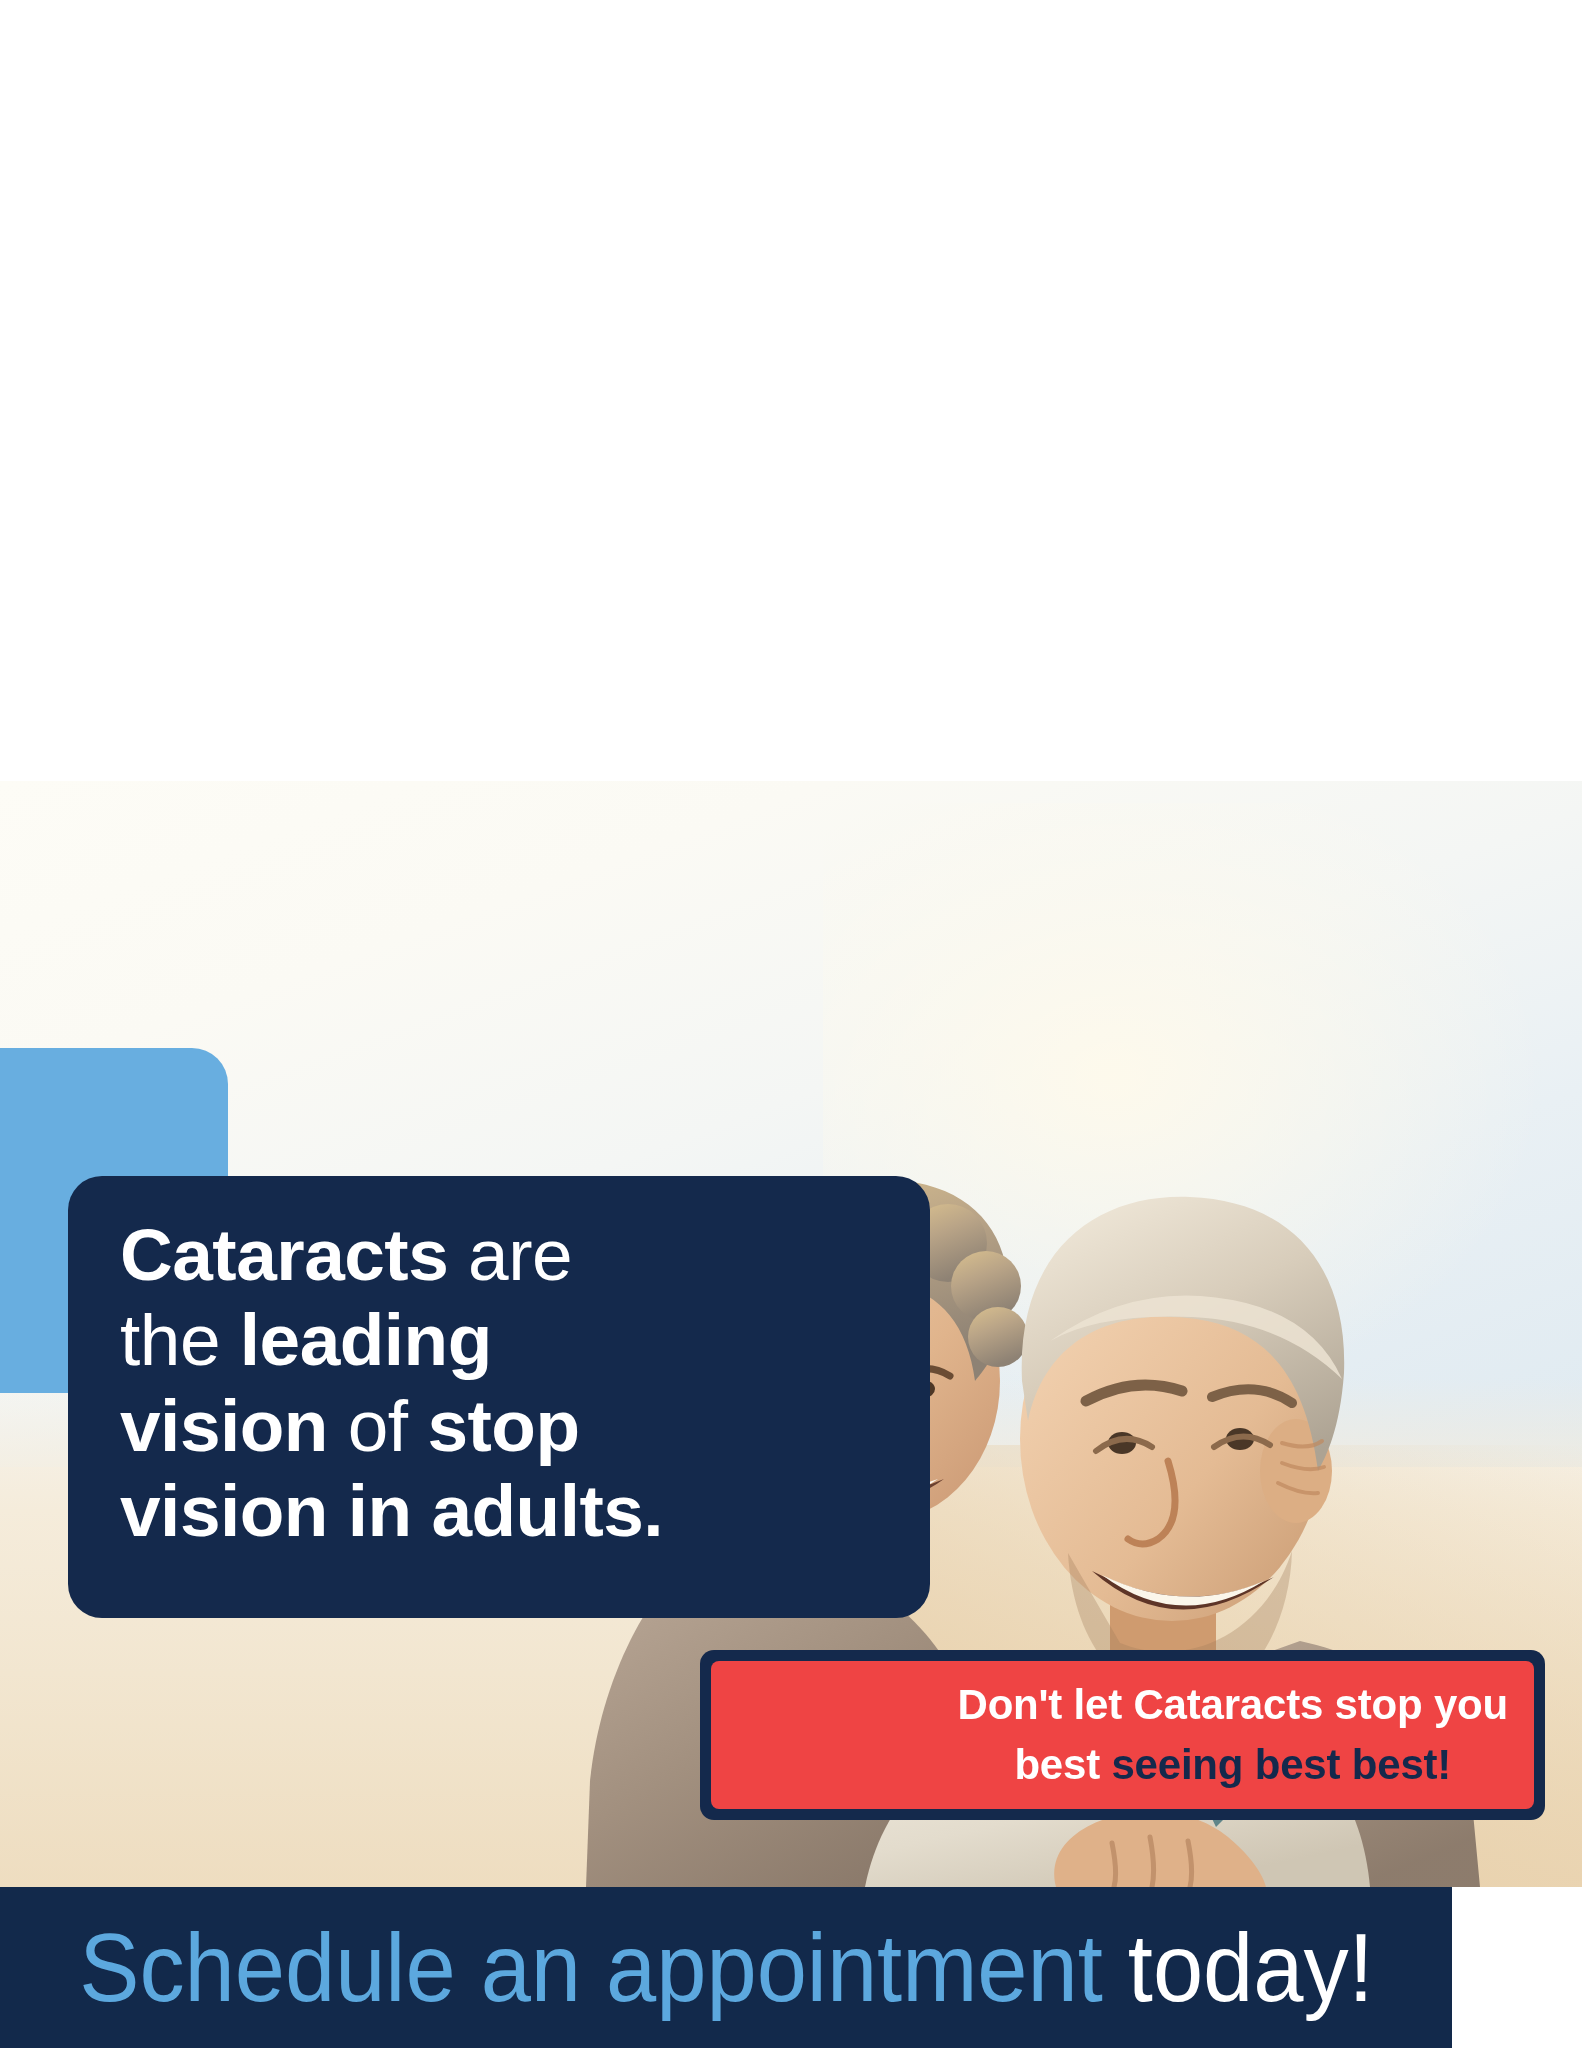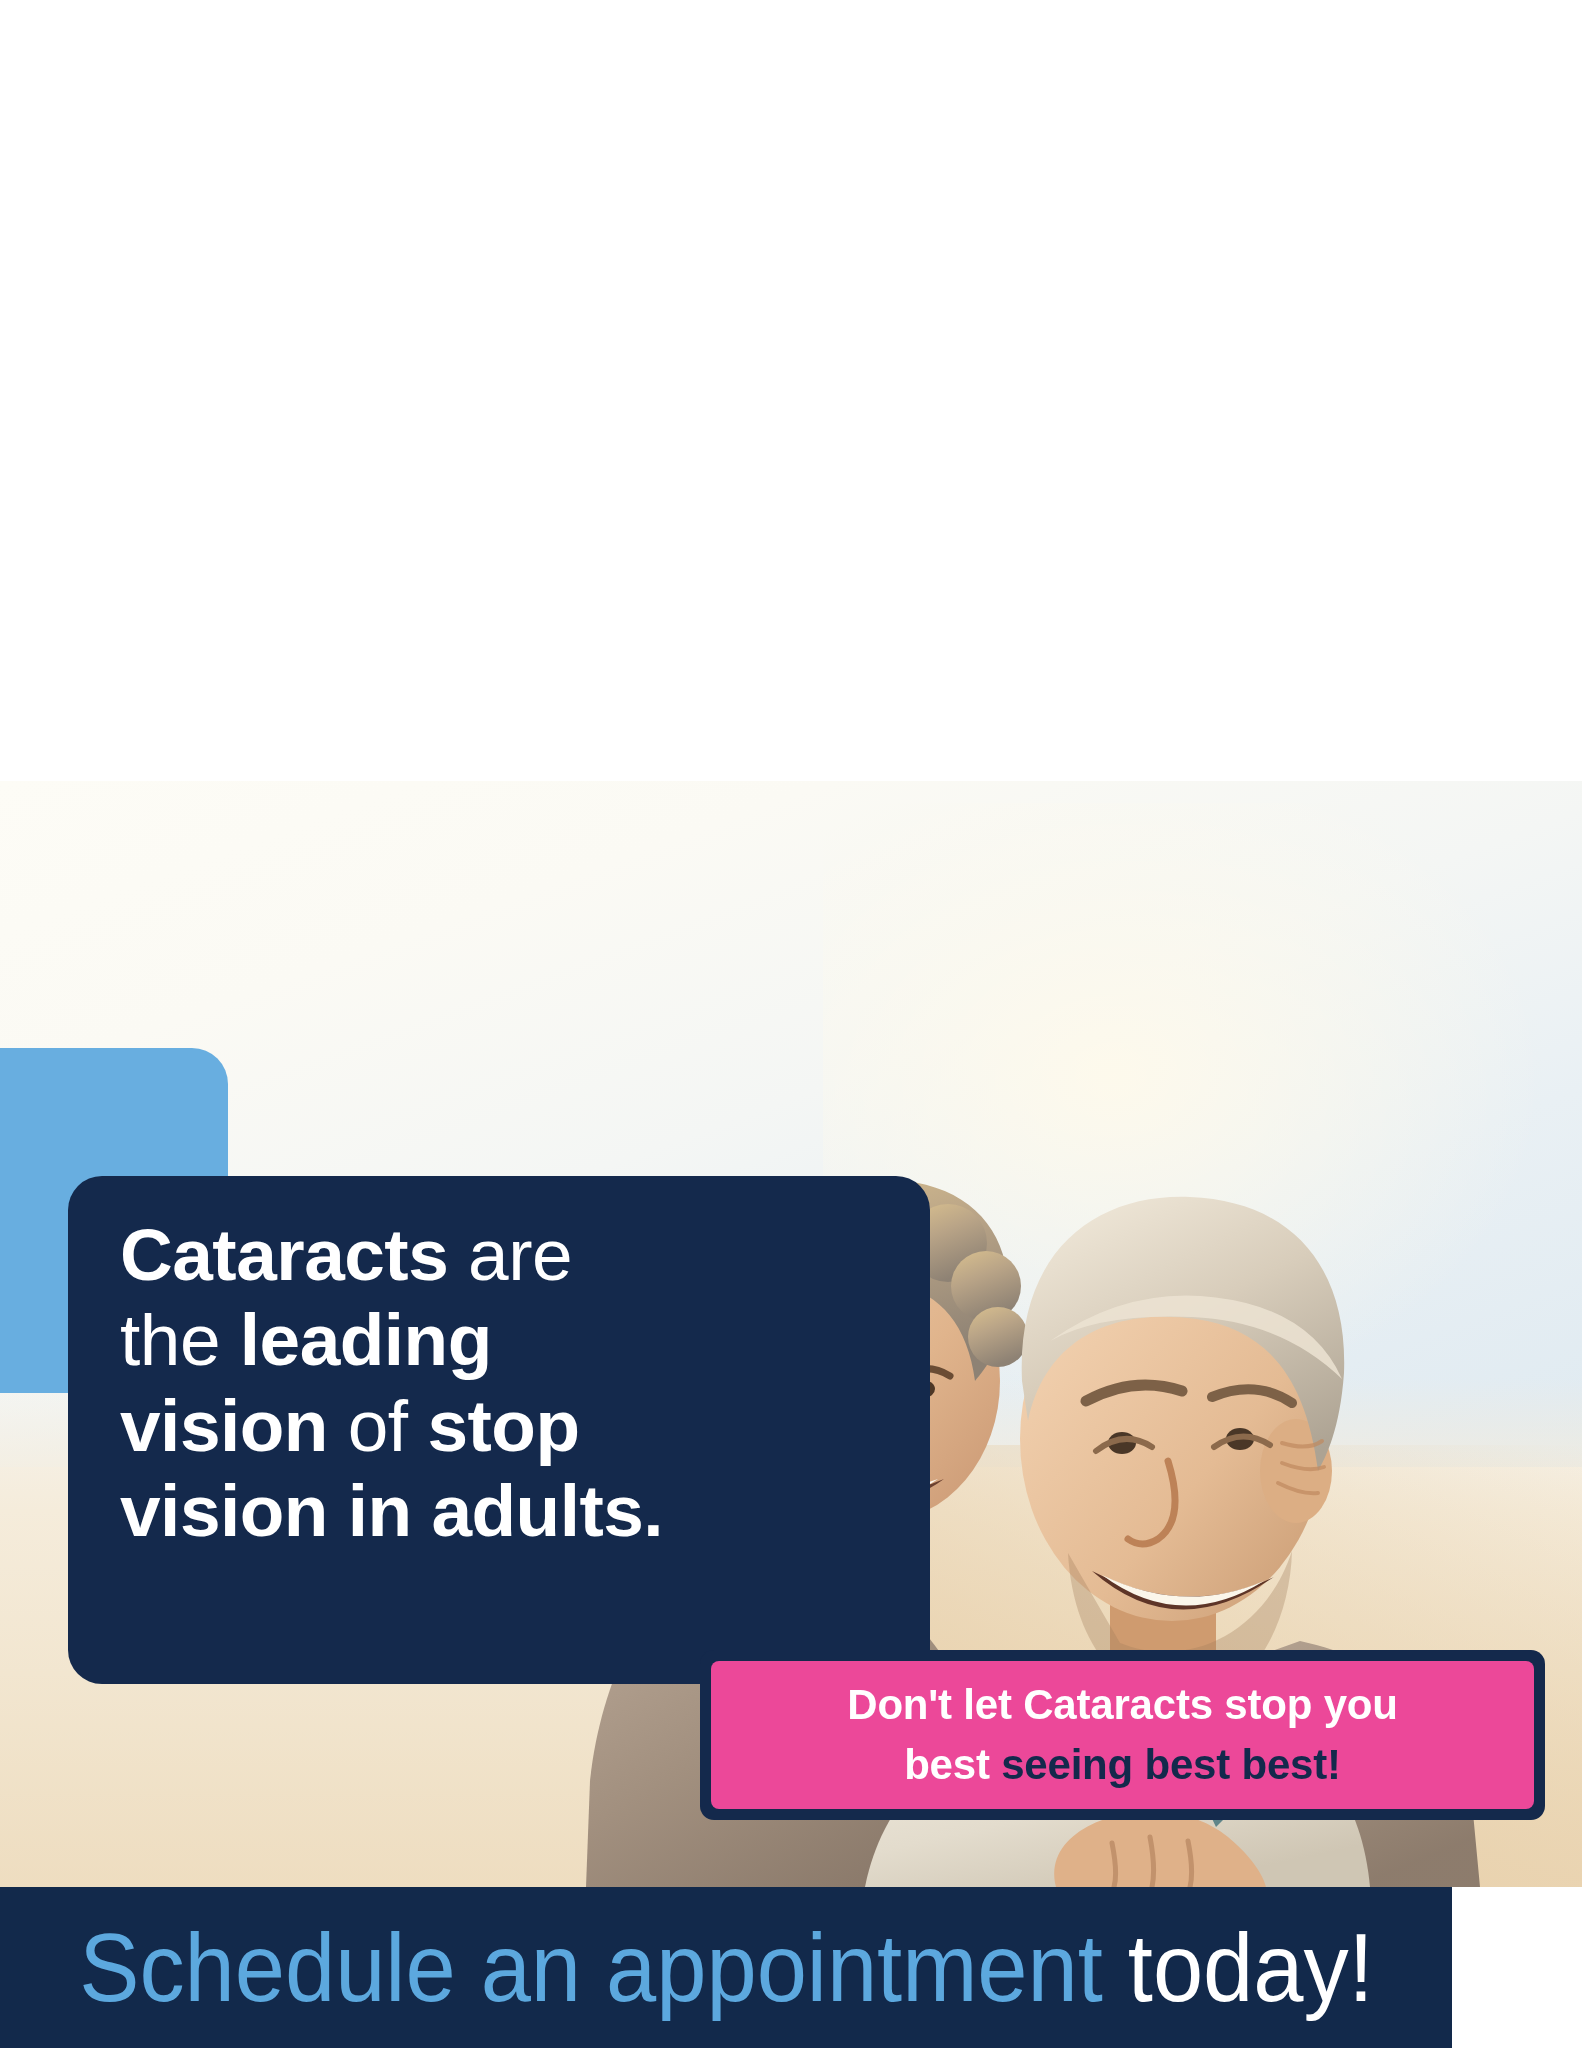--- a/index.html
+++ b/index.html
@@ -141,21 +141,21 @@
     background: #68aee0;
     border-top-right-radius: 36px;
   }
 
   
   .fact-box {
     position: absolute;
     left: 68px;
     top: 1176px;
     width: 862px;
-    height: 508px;
+    height: 442px;
     background: #14294c;
     border-radius: 34px;
     box-sizing: border-box;
     padding: 36px 42px 30px 52px;
   }
   .fact-text {
     font-family: "Liberation Sans", sans-serif;
     font-size: 73px;
     line-height: 1.17;
     color: #ffffff;
@@ -173,25 +173,25 @@
     width: 845px;
     height: 170px;
     background: #14294c;
     border-radius: 14px;
     box-sizing: border-box;
     padding: 11px;
   }
   .callout-inner {
     width: 100%;
     height: 100%;
-    background: #ec4899;
+    background: #ef4444;
     border-radius: 8px;
     display: flex;
     align-items: center;
-    justify-content: center;
+    justify-content: flex-end;
     text-align: center;
     box-sizing: border-box;
     padding: 4px 26px;
   }
   .callout-text {
     font-family: "Liberation Sans", sans-serif;
     font-size: 42px;
     font-weight: 700;
     line-height: 1.42;
     color: #ffffff;

